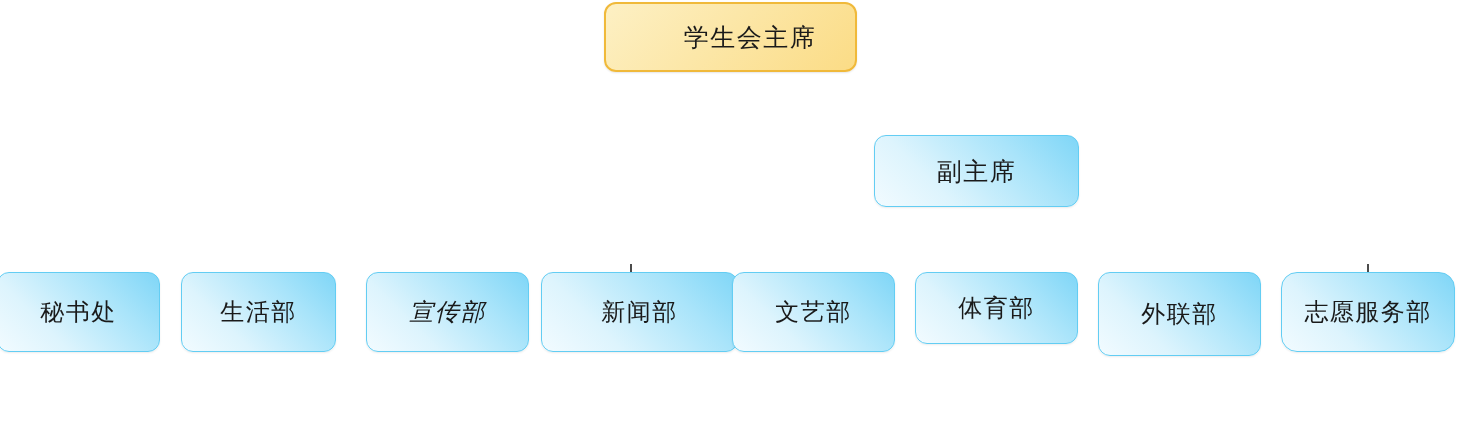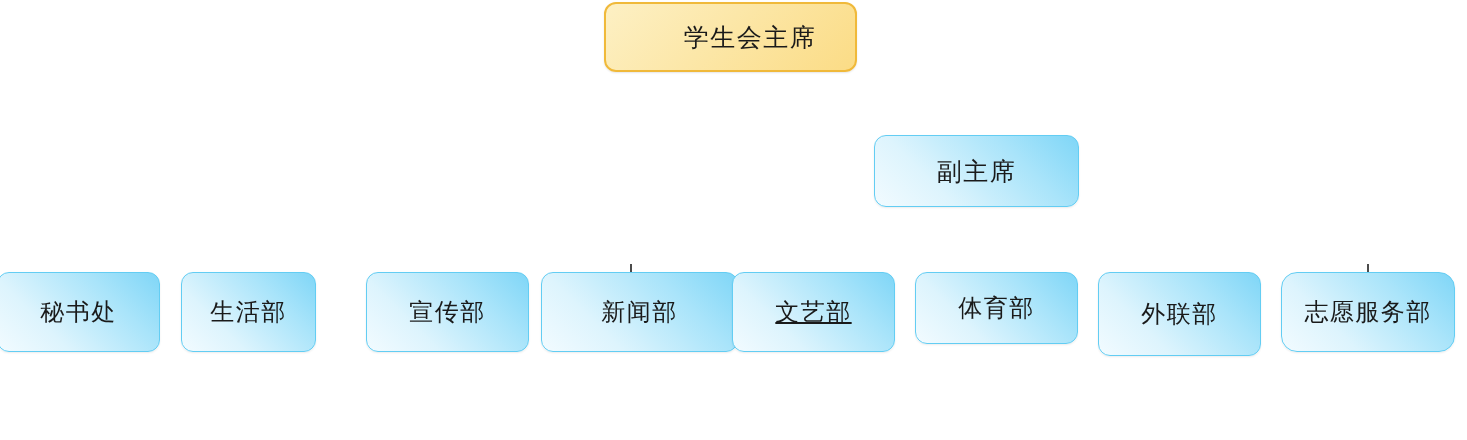--- a/index.html
+++ b/index.html
@@ -65,31 +65,31 @@
   </div>
 
   <div class="node node--blue node--vice" style="left: 874px; top: 111px; width: 205px; height: 72px; margin-top: 24px;">
     <span>副主席</span>
   </div>
 
   <div id="departments-layer">
       <div class="node node--blue" style="left: -3px; top: 272px; width: 163px; height: 80px;">
         <span>秘书处</span>
       </div>
-      <div class="node node--blue" style="left: 181px; top: 272px; width: 135px; height: 80px;">
+      <div class="node node--blue" style="left: 181px; top: 272px; width: 155px; height: 80px;">
         <span>生活部</span>
       </div>
-      <div class="node node--blue" style="left: 366px; top: 272px; width: 163px; height: 80px;">
+      <div class="node node--blue" style="left: 366px; top: 272px; width: 163px; height: 80px; font-style: italic;">
         <span>宣传部</span>
       </div>
       <div class="stub" style="left: 629.5px; top: 264px; height: 8px;"></div>
       <div class="node node--blue" style="left: 541px; top: 272px; width: 197px; height: 80px; align-items: center;">
         <span>新闻部</span>
       </div>
-      <div class="node node--blue" style="left: 732px; top: 272px; width: 163px; height: 80px; text-decoration: underline;">
+      <div class="node node--blue" style="left: 732px; top: 272px; width: 163px; height: 80px;">
         <span>文艺部</span>
       </div>
       <div class="node node--blue" style="left: 915px; top: 272px; width: 163px; height: 72px;">
         <span>体育部</span>
       </div>
       <div class="node node--blue" style="left: 1098px; top: 272px; width: 163px; height: 84px;">
         <span>外联部</span>
       </div>
       <div class="stub" style="left: 1367px; top: 264px; height: 8px;"></div>
       <div class="node node--blue" style="left: 1281px; top: 272px; width: 174px; height: 80px; border-radius: 16px;">

